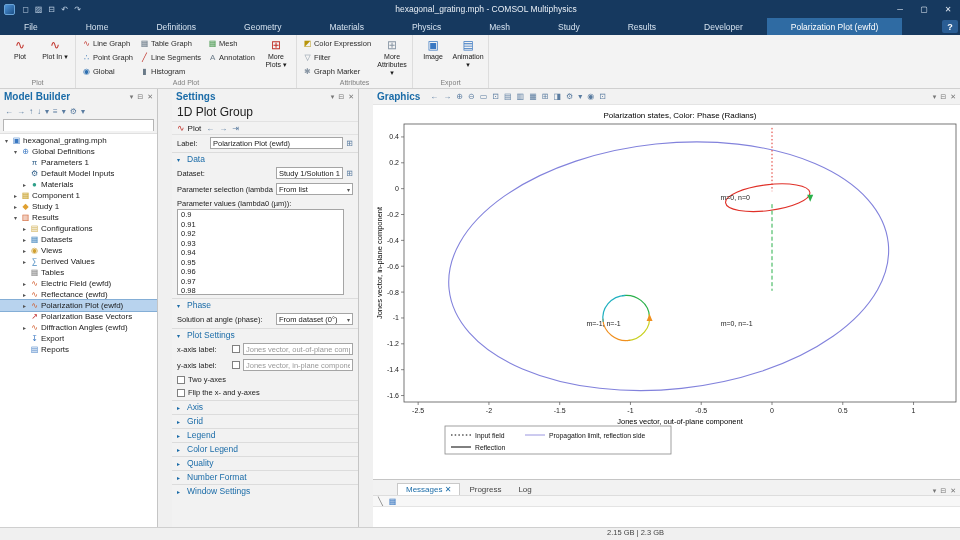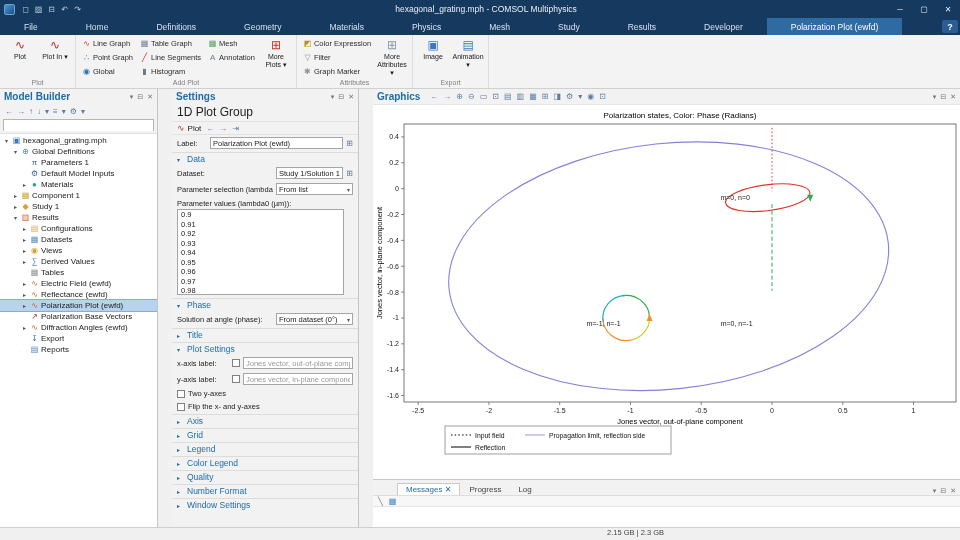--- a/index.html
+++ b/index.html
@@ -423,24 +423,20 @@
           <span>Phase</span>
         </div>
         <div class="form-row">
           <label class="flabel">Solution at angle (phase):</label>
           <span class="dd">
             <span>From dataset (0°)</span>
             <span class="caret">▾</span>
           </span>
         </div>
 
-        <div class="section-header">
-          <span class="tri">▸</span>
-          <span>Title</span>
-        </div>
 
         <div class="section-header">
           <span class="tri">▾</span>
           <span>Plot Settings</span>
         </div>
         <div class="form-row">
           <label class="flabel w-axis">x-axis label:</label>
           <span class="checkbox"></span>
           <input class="txt gray" value="Jones vector, out-of-plane component" style="">
         </div>

